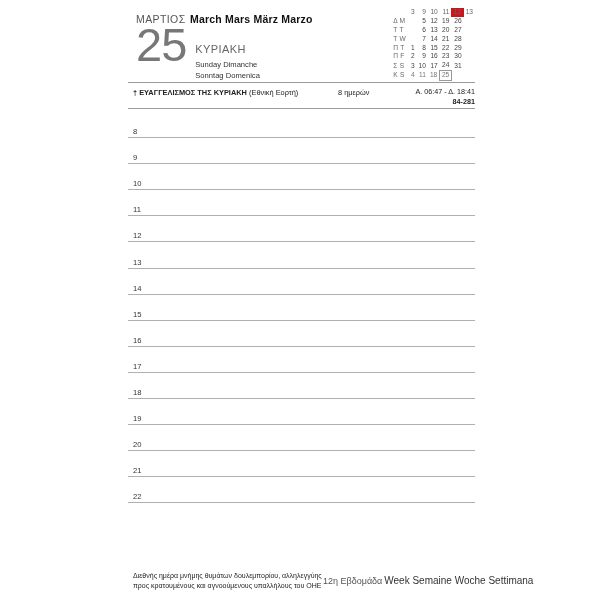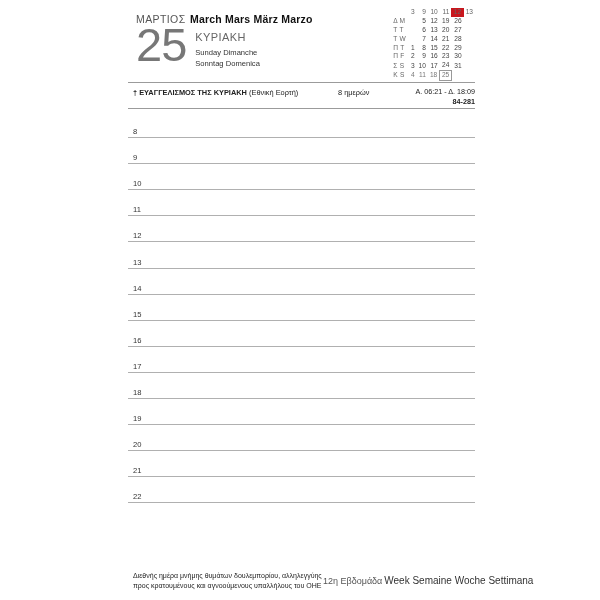--- a/index.html
+++ b/index.html
@@ -102,20 +102,21 @@
   }
   .day-names {
     margin-left: 9px;
     padding-top: 7px;
   }
   .day-greek {
     font-size: 11px;
     color: #666;
     letter-spacing: 0.4px;
     margin-bottom: 4px;
+    margin-top: 12px;
   }
   .day-sub {
     font-size: 7.6px;
     color: #333;
     line-height: 1.45;
   }
 
   
   .rule {
     position: absolute;
@@ -333,21 +334,21 @@
 
     <div class="rule rule-top"></div>
 
     <div class="info-row">
       <div class="info-feast">
         <span>† ΕΥΑΓΓΕΛΙΣΜΟΣ ΤΗΣ ΚΥΡΙΑΚΗ</span>
         <span class="sub">(Εθνική Εορτή)</span>
       </div>
       <div class="info-days">8 ημερών</div>
       <div class="info-sun">
-        <div>Α. 06:21 - Δ. 18:09</div>
+        <div>Α. 06:47 - Δ. 18:41</div>
         <div class="bold">84-281</div>
       </div>
     </div>
 
     <div class="rule rule-mid"></div>
   </div>
 
   <div class="hours">
     <div class="hour-row">
         <span class="label">8</span>

